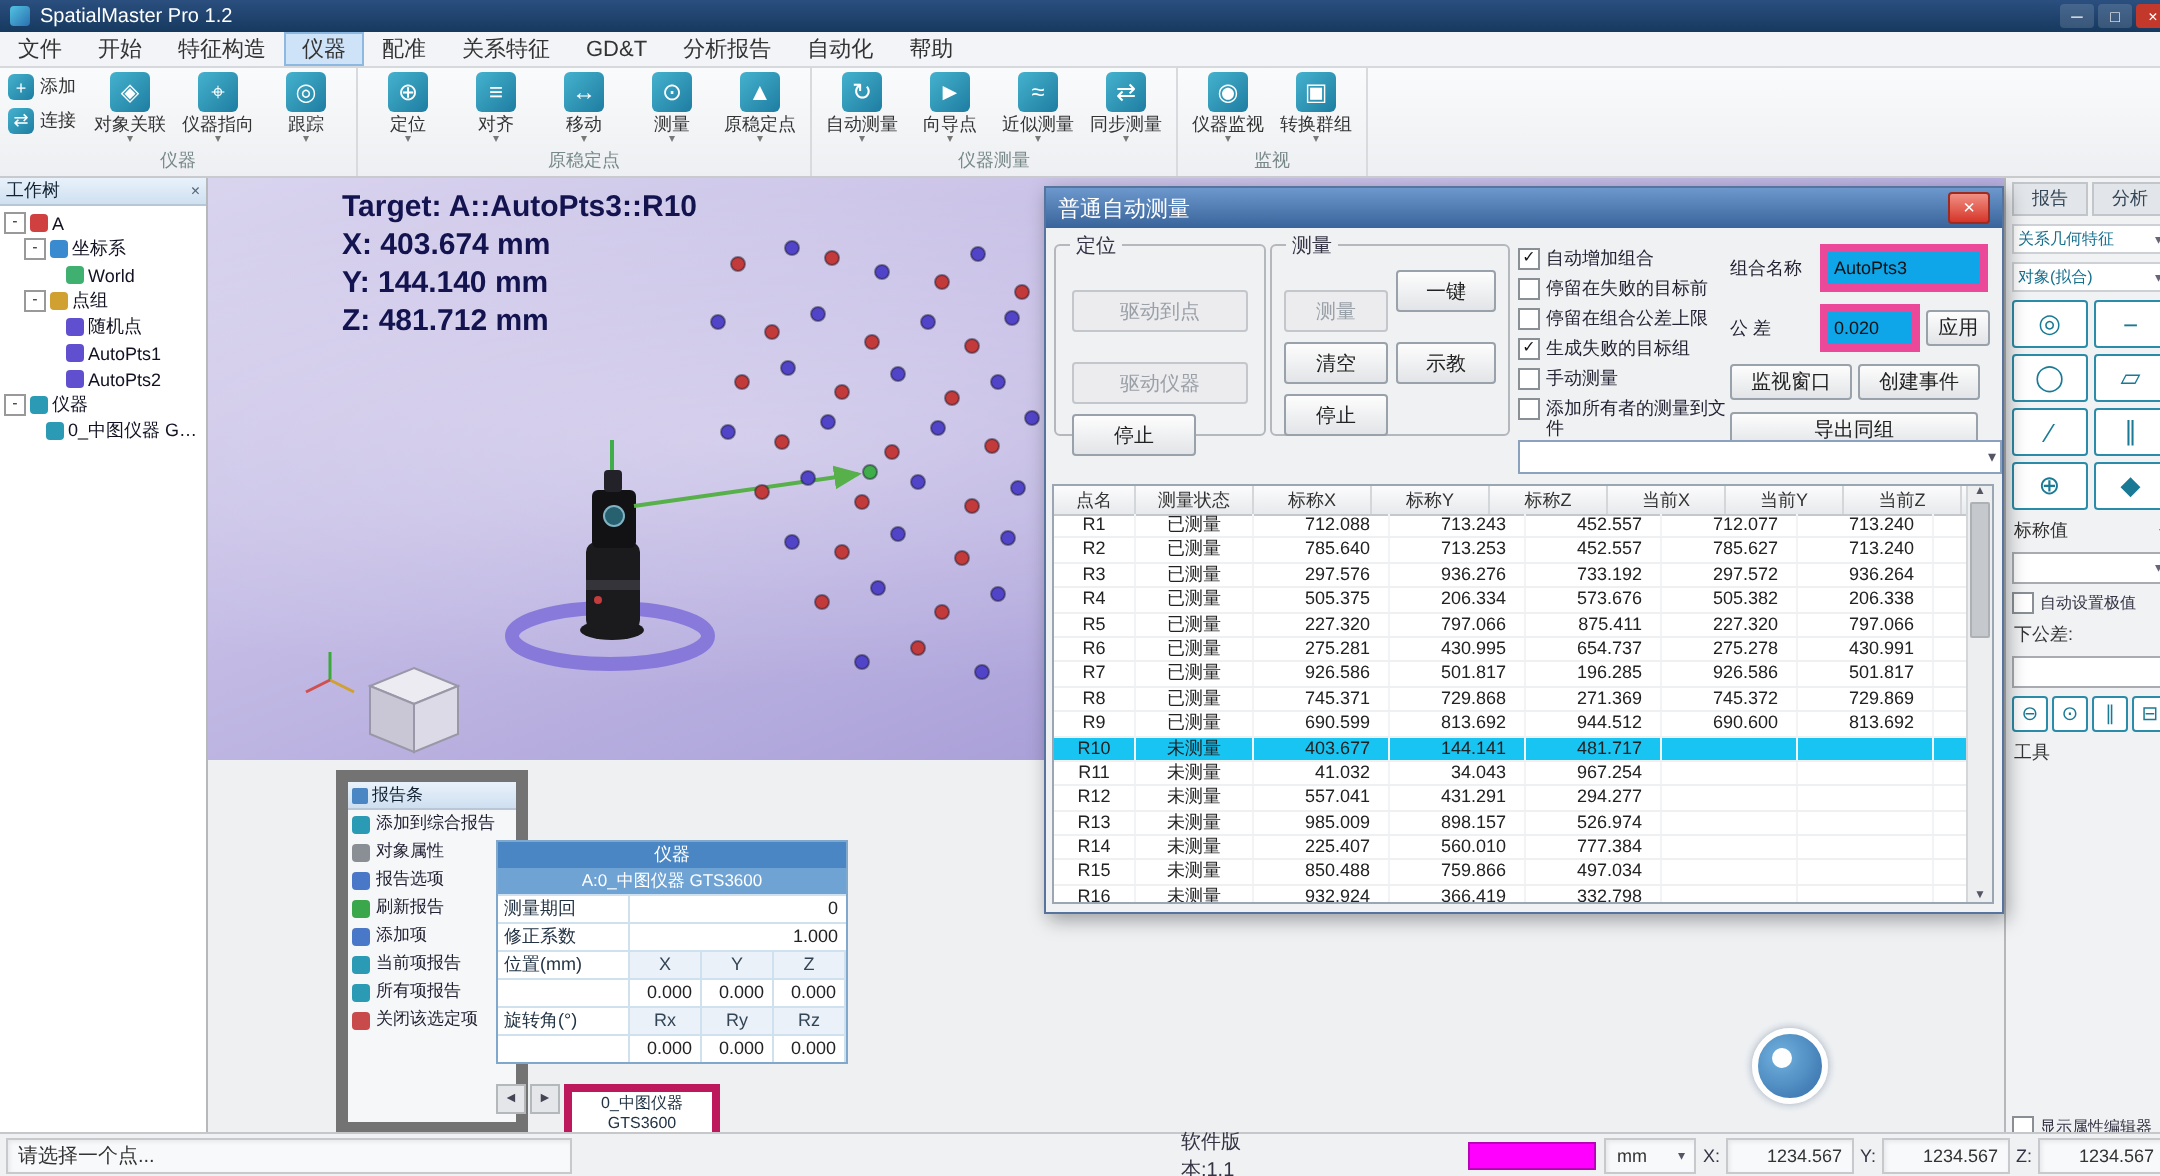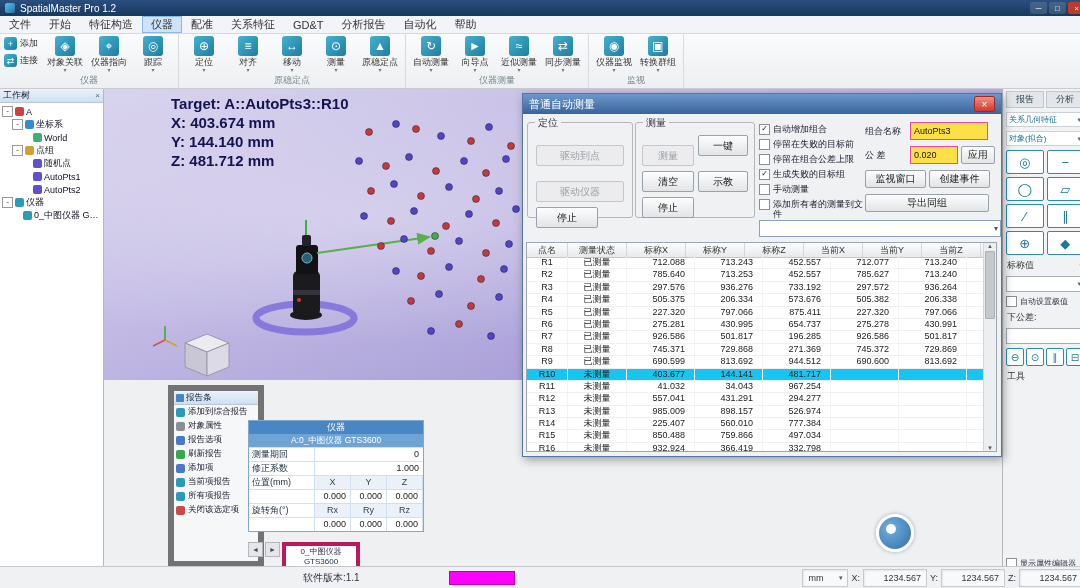--- a/index.html
+++ b/index.html
@@ -99,21 +99,21 @@
   .gb-btns{position:absolute;left:8px;top:12px;display:flex;flex-direction:column;gap:5px;width:88px;}
   .gb-btns2{position:absolute;left:6px;top:12px;display:grid;grid-template-columns:52px 50px;gap:5px 4px;}
   .dbtn{background:linear-gradient(#fdfdfd,#e2e4e7);border:1px solid #99a1ab;border-radius:2px;font-size:10px;display:flex;align-items:center;justify-content:center;color:#222;height:19px;}
   .dbtn.disabled{color:#9aa0a8;background:#ececee;border-color:#c3c6ca;margin-top:10px;}
   .dbtn.stop{width:60px;}
   .cb-col{position:absolute;left:236px;top:10px;width:104px;display:flex;flex-direction:column;gap:4px;}
   .cb-row{display:flex;align-items:flex-start;gap:3px;font-size:9px;color:#223;line-height:10px;}
   .field-col{position:absolute;left:342px;top:8px;width:130px;display:flex;flex-direction:column;gap:6px;}
   .frow{display:flex;align-items:center;gap:3px;}
   .flabel{font-size:9px;color:#223;width:42px;flex:none;}
-  .dinput{border:1px solid #ec4899;background:#fde047;height:16px;font-size:9px;display:flex;align-items:center;padding:0 3px;color:#111;}
+  .dinput{border:4px solid #ec4899;background:#0ea5e9;height:16px;font-size:9px;display:flex;align-items:center;padding:0 3px;color:#111;}
   .w64{width:70px;}.w46{width:44px;}
   .dbtn.w36{width:36px;height:16px;}.dbtn.w58{width:59px;height:16px;}.dbtn.w120{width:122px;height:16px;}
   .dcombo{position:absolute;left:236px;top:106px;width:236px;height:15px;background:#fff;border:1px solid #8aa2bd;display:flex;align-items:center;justify-content:flex-end;padding:0 2px;color:#556;font-size:8px;}
   .dtable{position:absolute;left:3px;top:128px;width:469px;height:208px;background:#fff;border:1px solid #9aa6b4;}
   .thead{display:flex;height:14px;background:linear-gradient(#fcfcfd,#e7e9ec);border-bottom:1px solid #c4c8cc;}
   .th{font-size:9px;color:#333;display:flex;align-items:center;justify-content:center;border-right:1px solid #d4d7da;flex:none;}
   .tbody{position:absolute;left:0;top:14px;right:12px;bottom:0;overflow:hidden;}
   .trow{display:flex;height:11.4px;border-bottom:1px solid #eef0f2;}
   .trow.hl{background:#18c5f2;}
   .td{font-size:9px;line-height:11px;flex:none;border-right:1px solid #f2f3f5;overflow:hidden;}
@@ -800,20 +800,21 @@
         </div>
       </div>
     </div>
   </div>
 
   <div class="watermark">
     <span class="wm-logo"></span>
   </div>
 
   <div class="statusbar">
+    <div class="status-cell status-msg">请选择一个点...</div>
     <div class="status-version">软件版本:1.1</div>
     <div class="progress"></div>
     <div class="status-right">
       <div class="status-cell unit">
         <span>mm</span>
         <span class="caret">▾</span>
       </div>
       <span class="coords" style="display:flex;align-items:center;gap:3px;">
           <span class="clabel">X:</span>
           <span class="status-cell cval">1234.567</span>

